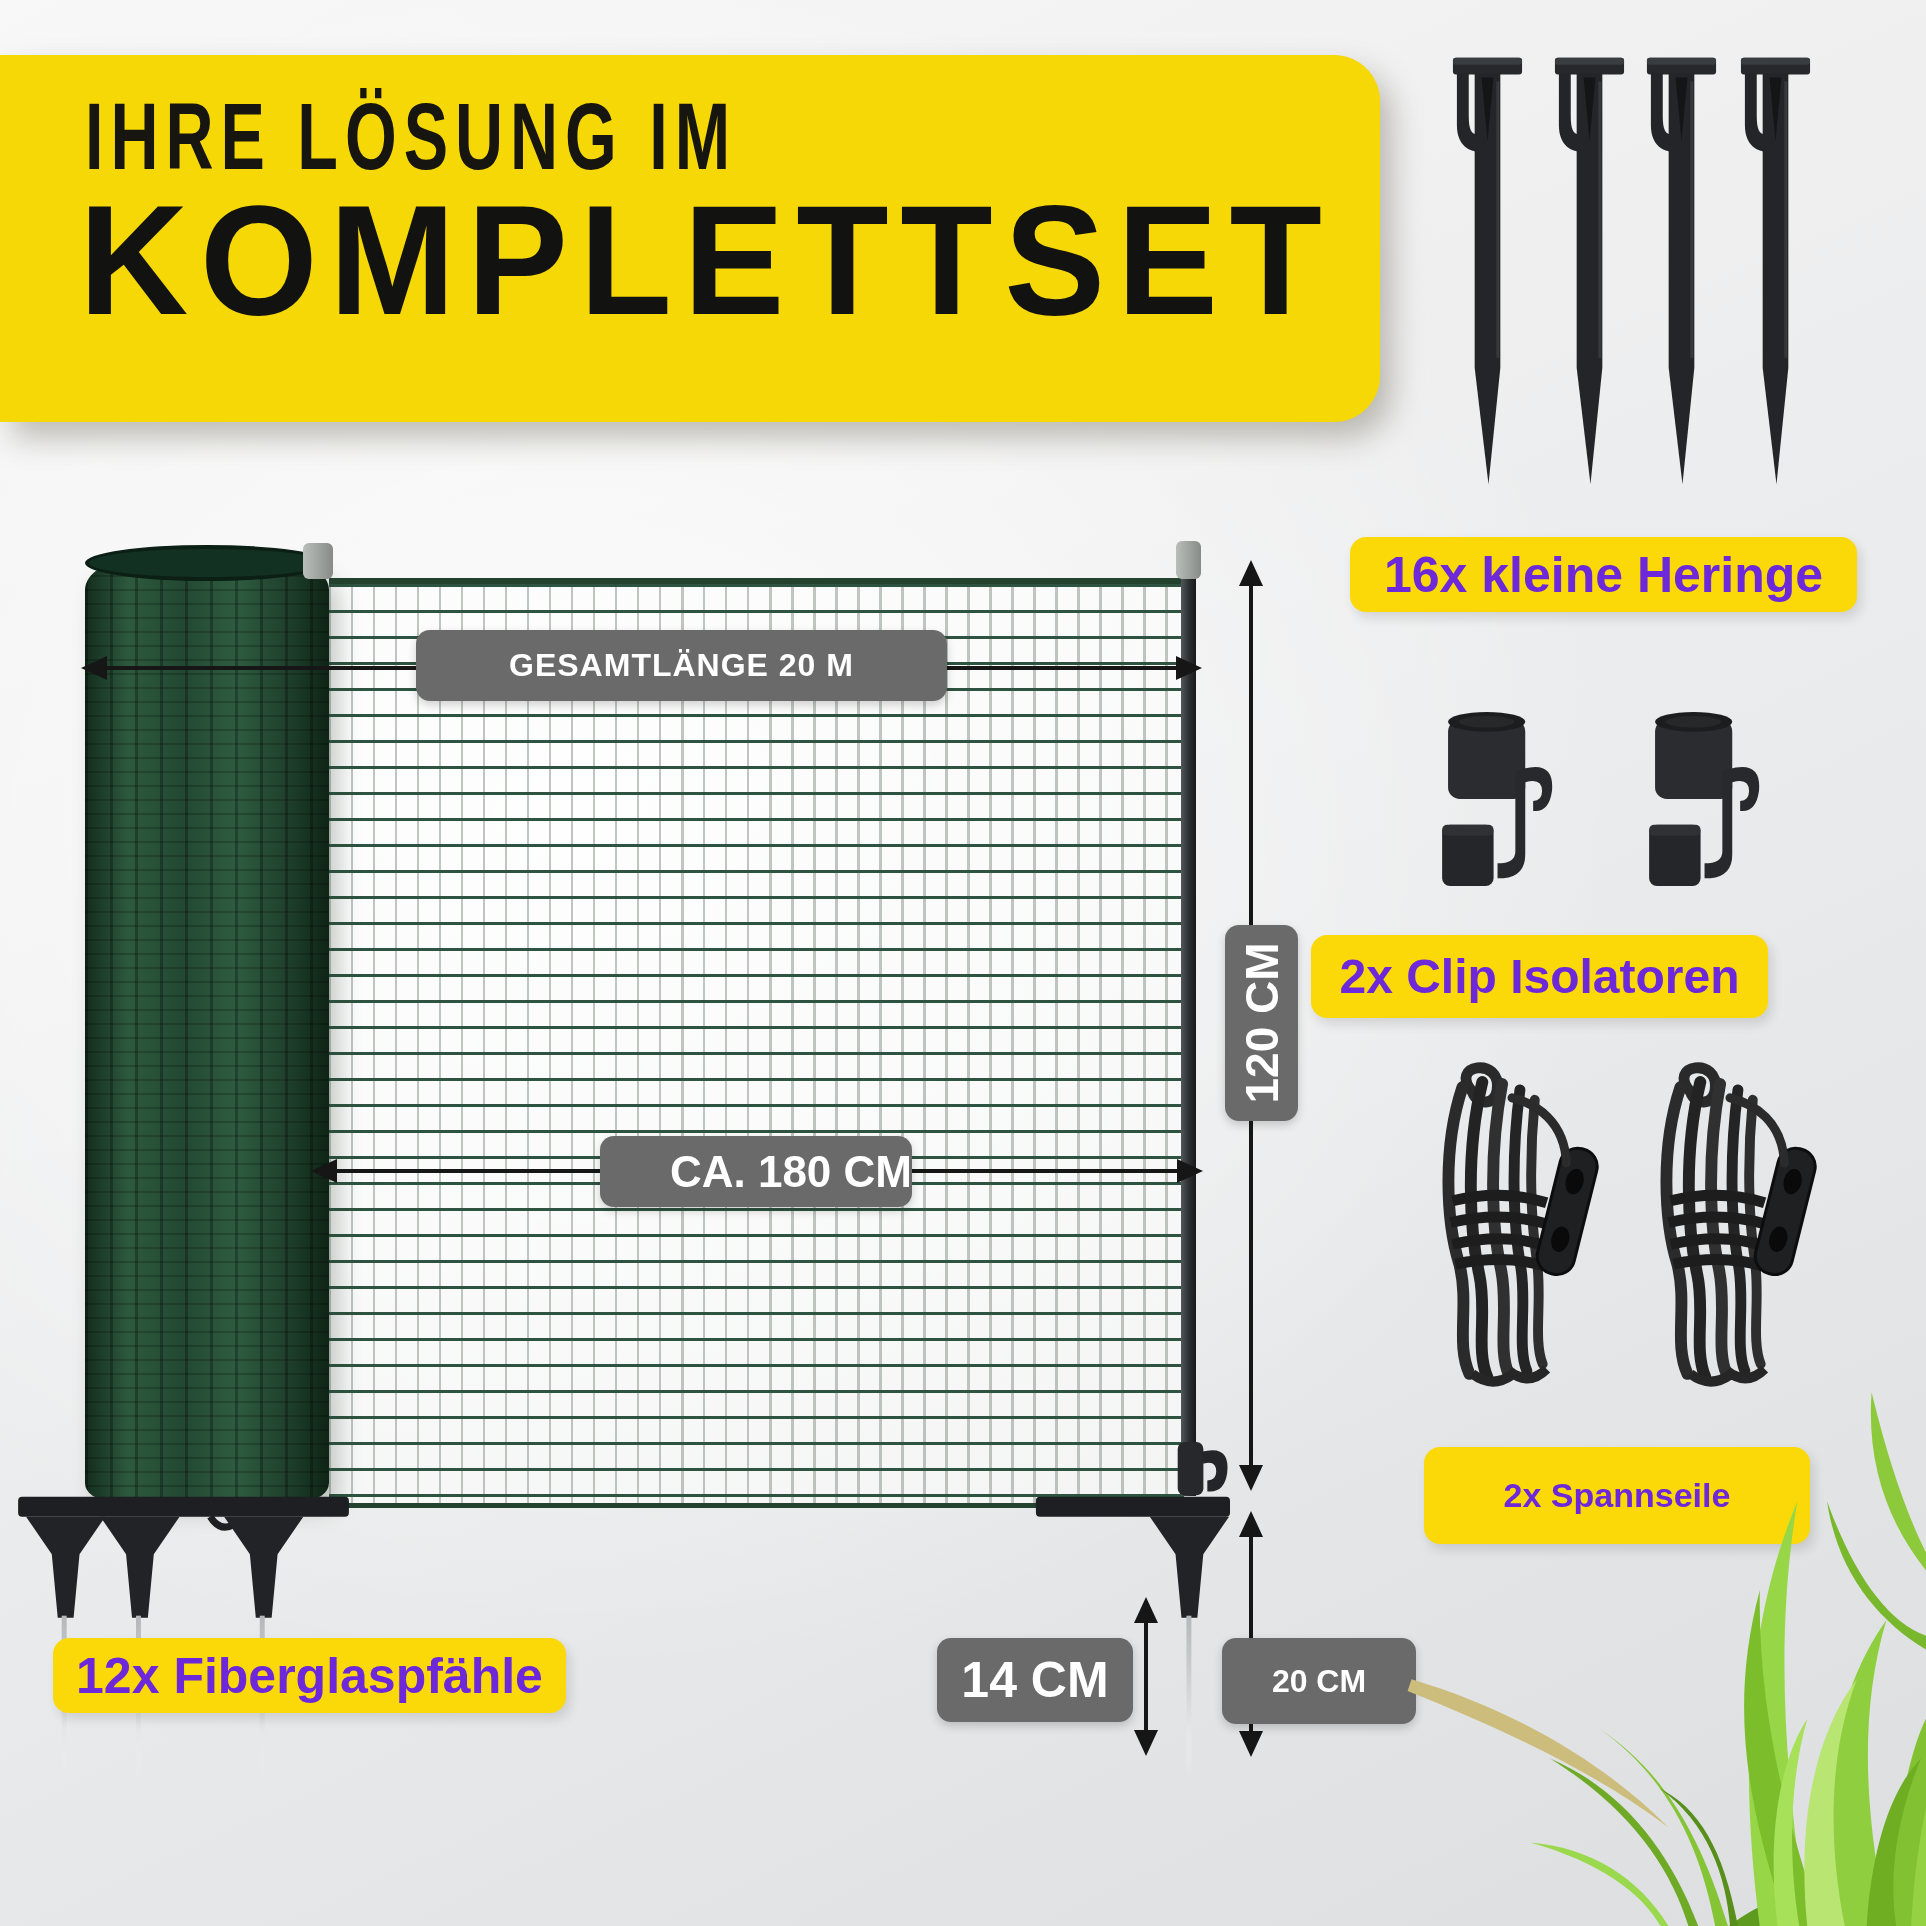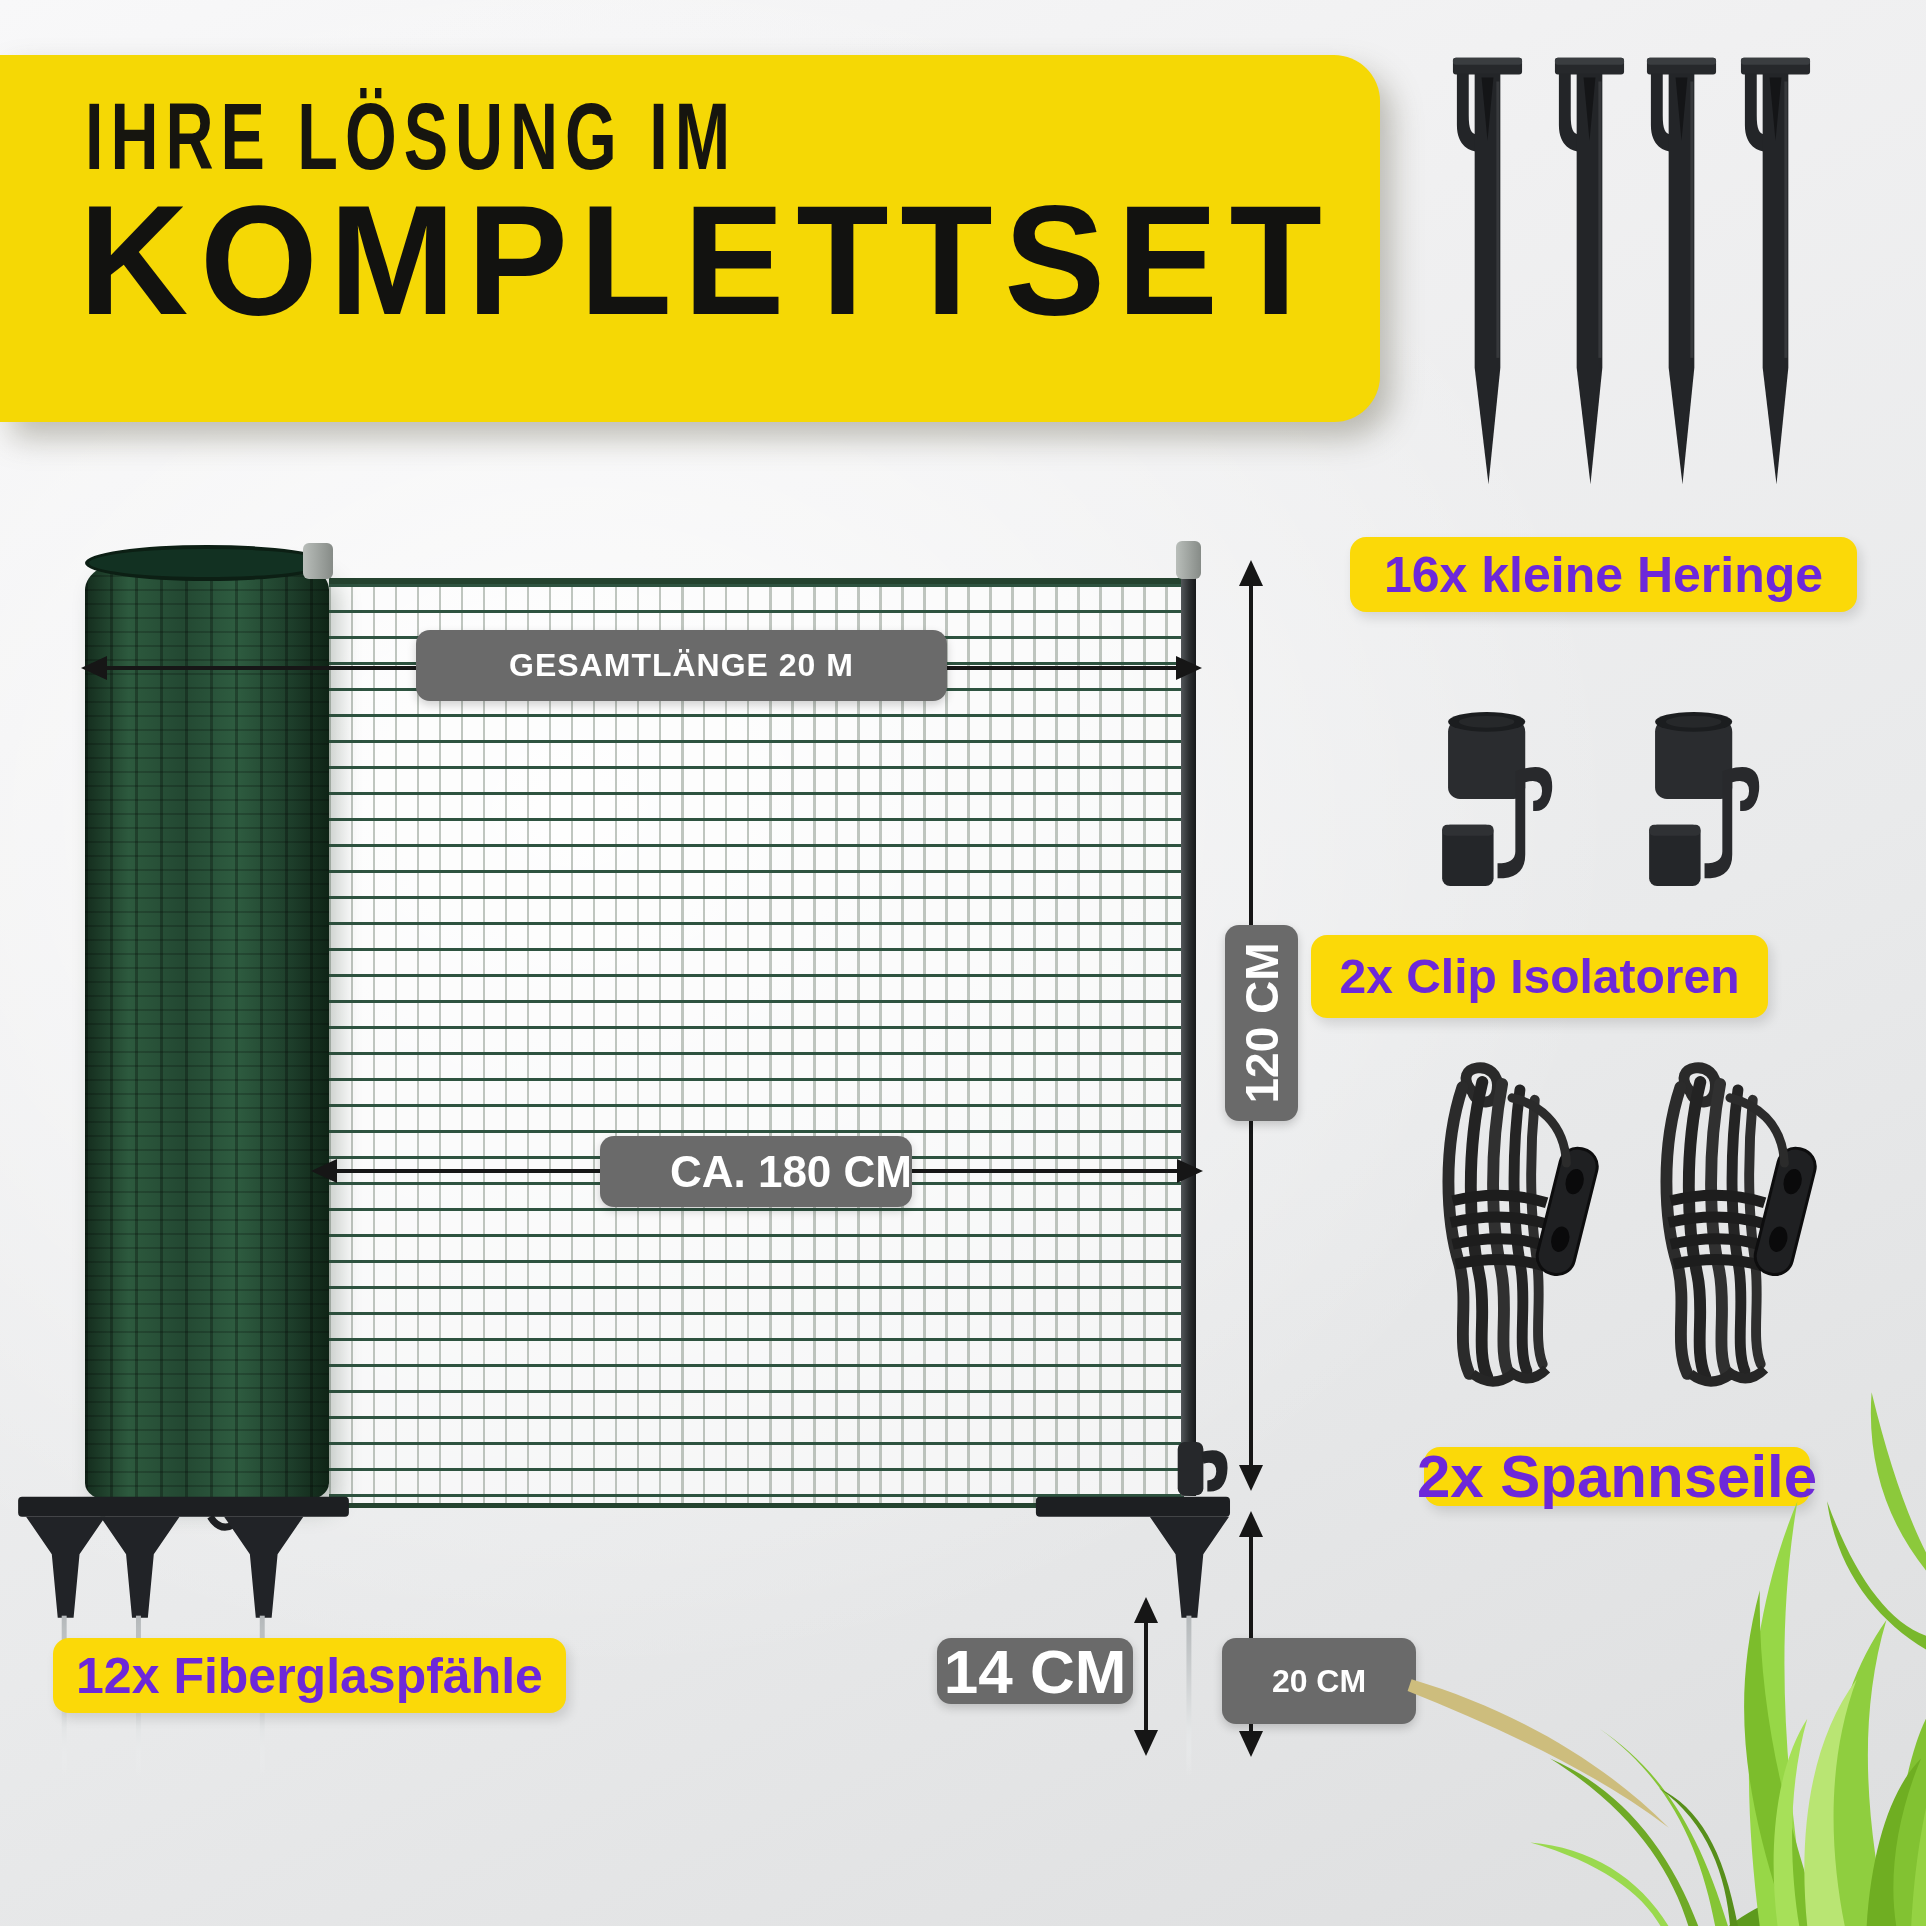--- a/index.html
+++ b/index.html
@@ -145,21 +145,21 @@
 
   <div class="gbadge" style="left:416px;top:630px;width:531px;height:71px;font-size:32px;letter-spacing:1px;">
     <span>GESAMTLÄNGE 20 M</span>
   </div>
   <div class="gbadge" style="left:600px;top:1136px;width:312px;height:71px;font-size:44px;justify-content:flex-end;">
     <span>CA. 180 CM</span>
   </div>
   <div class="gbadge" style="left:1225px;top:925px;width:73px;height:196px;font-size:46px;">
     <span class="v-text">120 CM</span>
   </div>
-  <div class="gbadge" style="left:937px;top:1638px;width:196px;height:66px;font-size:62px;">
+  <div class="gbadge" style="left:937px;top:1638px;width:196px;height:84px;font-size:50px;">
     <span>14 CM</span>
   </div>
   <div class="gbadge" style="left:1222px;top:1638px;width:194px;height:86px;font-size:32px;">
     <span>20 CM</span>
   </div>
 
   <div class="ylabel" style="left:53px;top:1638px;width:513px;height:75px;font-size:50px;">
     <span>12x Fiberglaspfähle</span>
   </div>
 
@@ -247,21 +247,21 @@
     <path d="M35,150 Q85,138 130,152 M33,172 Q85,160 132,174 M35,194 Q88,182 130,196 M38,214 Q88,204 128,216" stroke="#1d1d1d" stroke-width="11" fill="none"></path>
     <path d="M55,325 Q75,340 95,326 M92,322 Q112,338 130,320" stroke="#262626" stroke-width="10" fill="none"></path>
     <g transform="rotate(14 152 160)">
       <rect x="132" y="96" width="38" height="130" rx="18" fill="#1f2022" stroke="#0d0d0e" stroke-width="3"></rect>
       <ellipse cx="151" cy="130" rx="9" ry="13" fill="#0a0a0b"></ellipse>
       <ellipse cx="151" cy="190" rx="9" ry="13" fill="#0a0a0b"></ellipse>
     </g>
     <path d="M150,112 C148,70 120,52 95,46" fill="none" stroke="#2b2b2b" stroke-width="9" stroke-linecap="round"></path>
   </svg>
 
-  <div class="ylabel" style="left:1424px;top:1447px;width:386px;height:59px;font-size:60px;text-align:center;">
+  <div class="ylabel" style="left:1424px;top:1447px;width:386px;height:97px;font-size:34px;text-align:center;">
     <span>2x Spannseile</span>
   </div>
 
   <svg class="abs" style="left:1372px;top:1293px;z-index:8" width="554" height="634" viewBox="0 0 560 640">
     <path d="M40,390 C140,420 230,470 300,540 C220,480 130,440 36,402 Z" fill="#cdbd7d"></path>
     <path d="M560,640 C470,595 420,595 360,640 Z" fill="#5d9a1d"></path>
     <path d="M330,640 C300,560 250,500 180,470 C260,520 302,580 320,640 Z" fill="#6faa26"></path>
     <path d="M360,640 C330,540 290,480 230,440 C300,490 332,560 347,640 Z" fill="#85c535"></path>
     <path d="M392,640 C370,470 380,330 430,210 C405,360 420,500 440,640 Z" fill="#97d747"></path>
     <path d="M420,640 C380,520 360,420 392,300 C390,430 422,540 455,640 Z" fill="#7cbd2c"></path>

